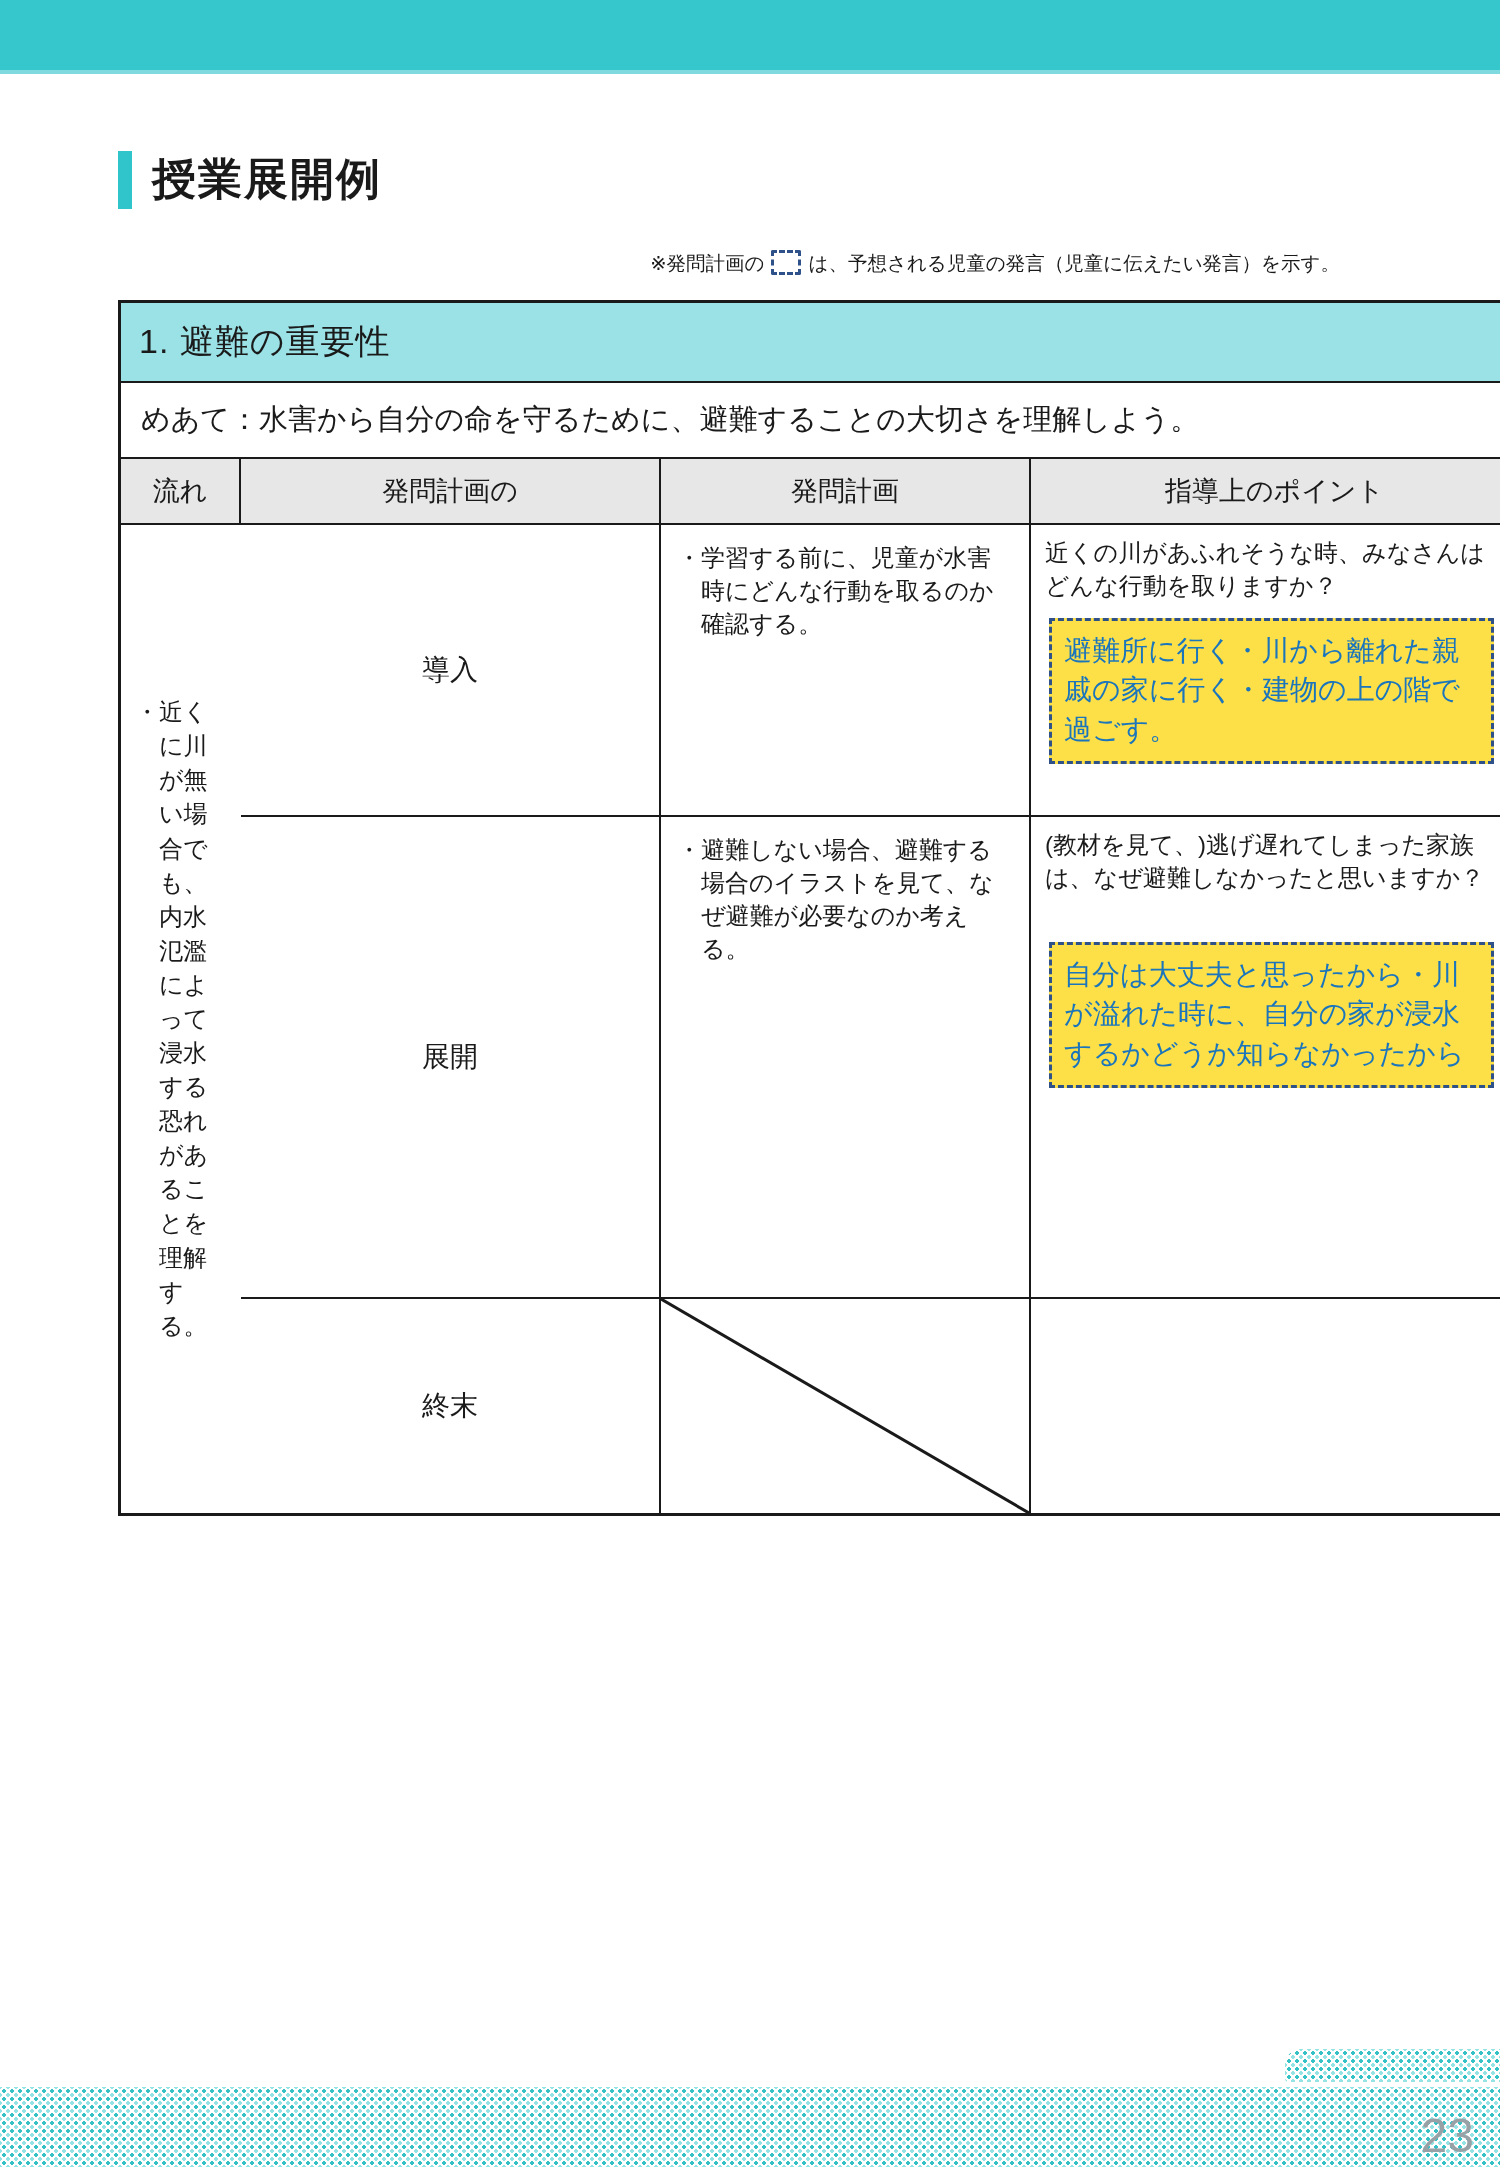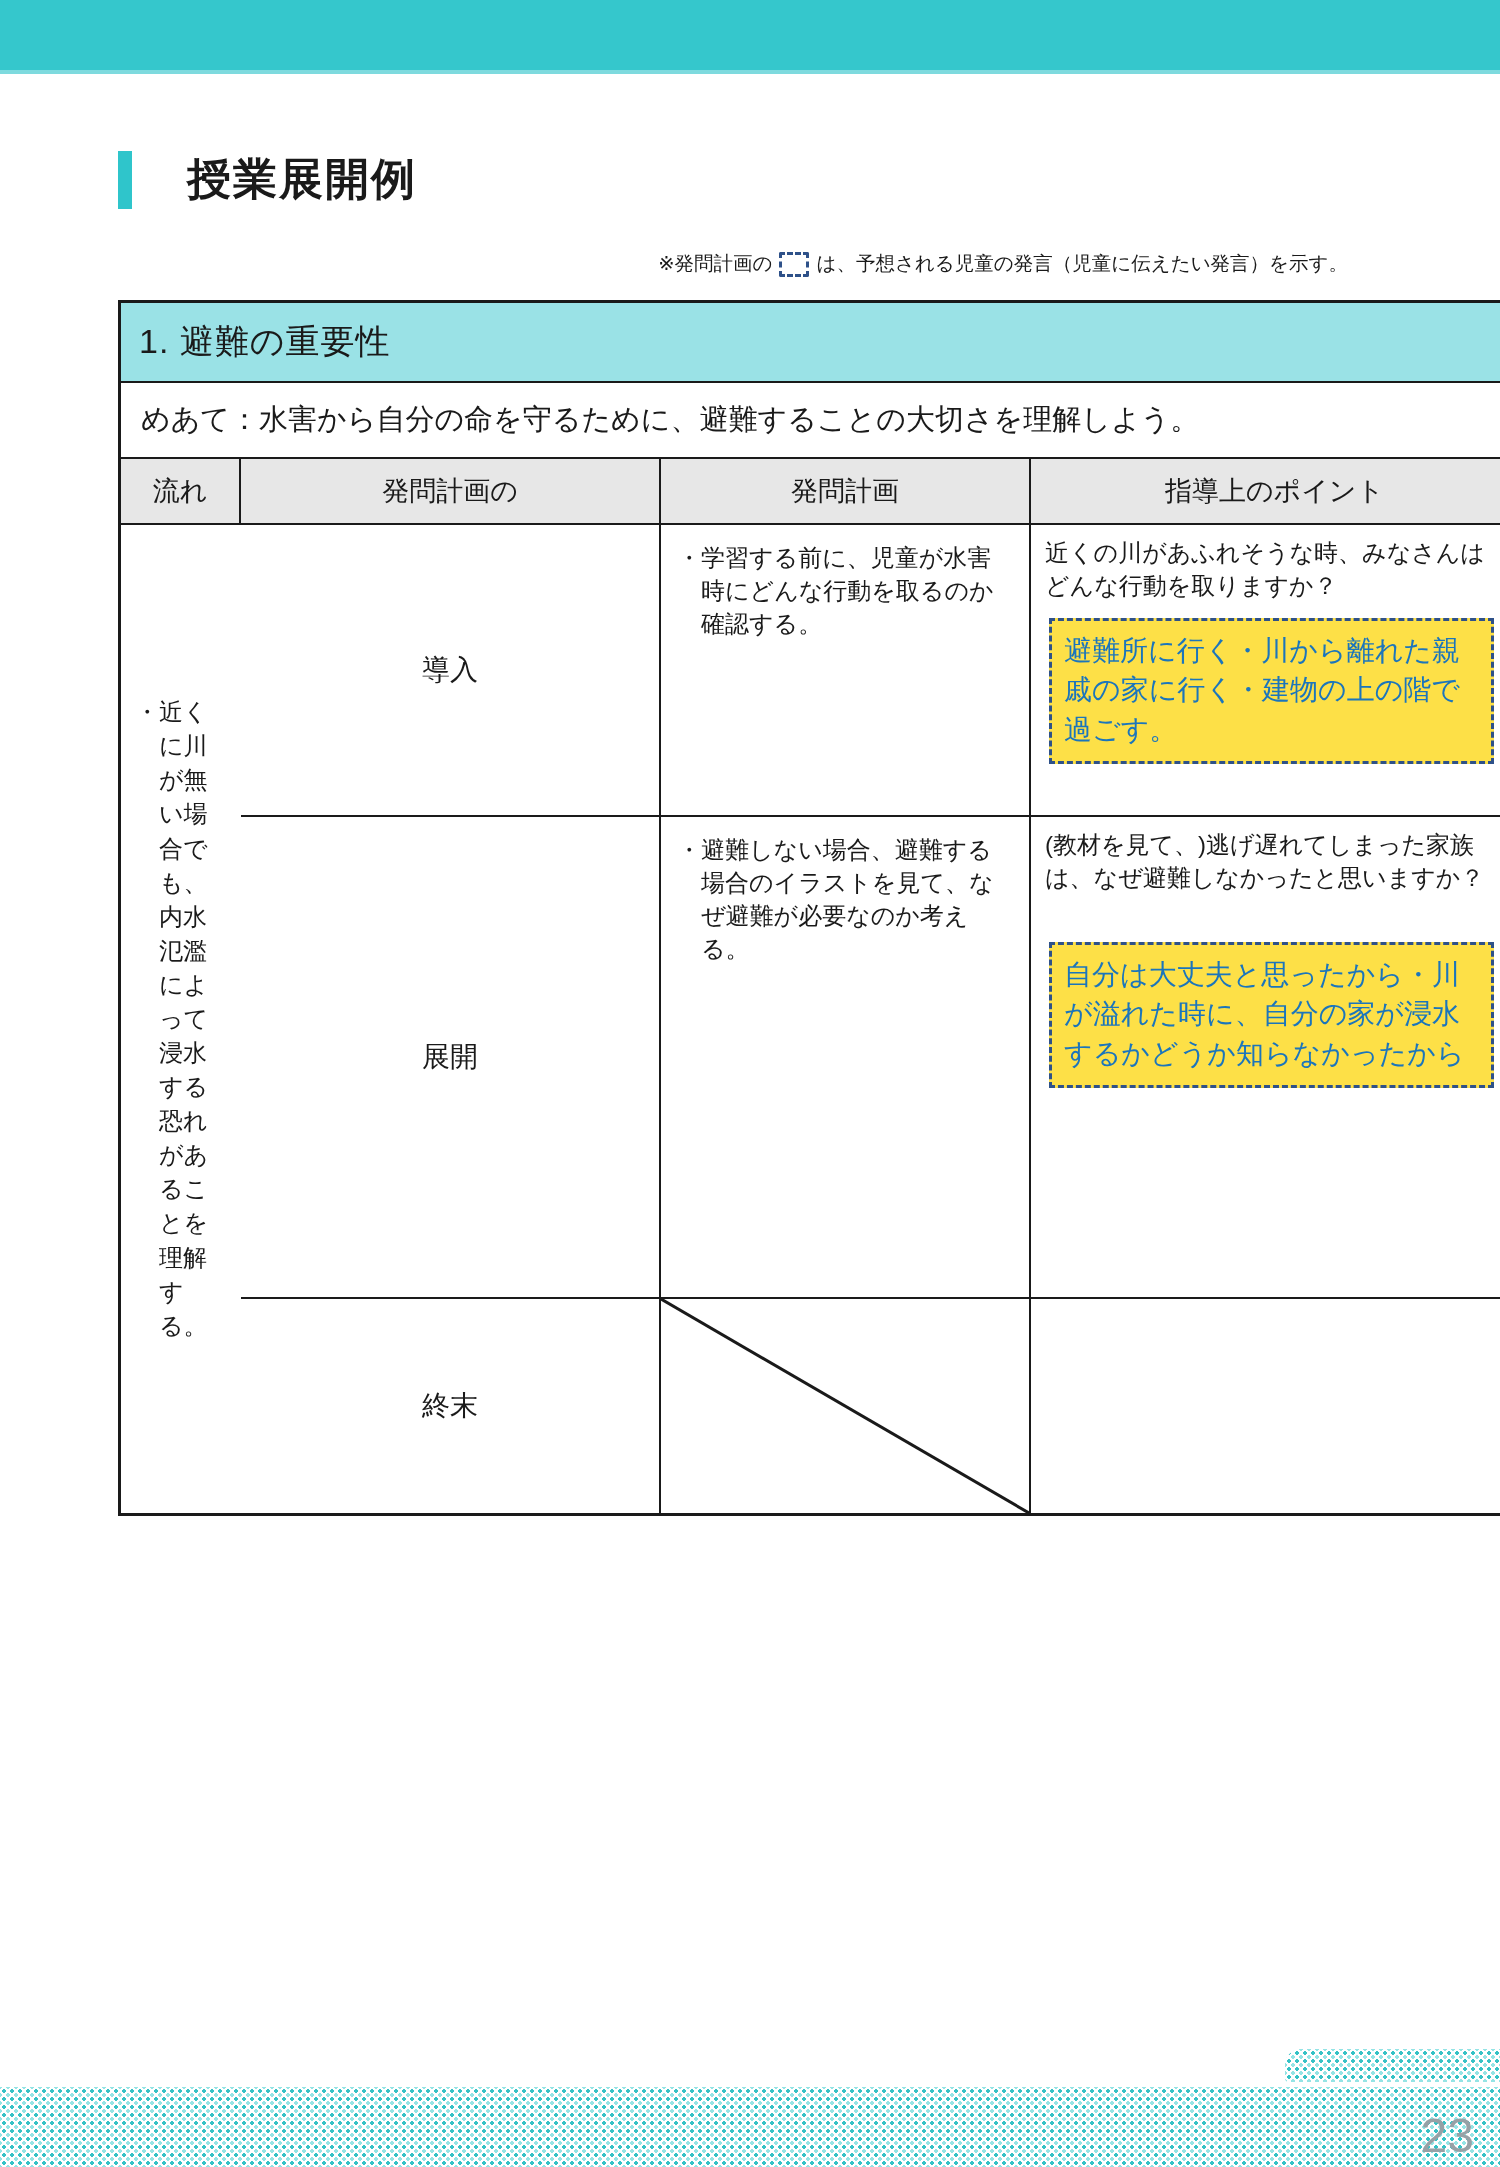--- a/index.html
+++ b/index.html
@@ -9,27 +9,27 @@
     overflow:hidden;
   }
 
   
   .top-bar {
     position:absolute; left:0; top:0; width:100%; height:70px;
     background:#35C7CC; border-bottom:4px solid #7edade;
   }
 
   
-  .title-block { position:absolute; left:118px; top:150px; display:flex; align-items:center;gap:35px; }
+  .title-block { position:absolute; left:118px; top:150px; display:flex; align-items:center; }
   .accent-bar { width:14px; height:58px; background:#2FC5CB; margin-right:20px; }
   .page-title { font-size:44px; font-weight:bold; letter-spacing:2px; }
 
   
   .note-line {
-    position:absolute; top:250px; right:152px; display:flex; align-items:flex-end;
+    position:absolute; top:250px; right:160px; display:flex; align-items:flex-start;
     font-size:19.5px; white-space:nowrap;
   }
   .note-box-icon {
     display:inline-block; width:30px; height:25px; box-sizing:border-box;
     border:3px dashed #2E5189; border-radius:2px; margin:0 7px;
   }
 
   
   .table-wrap {
     position:absolute; left:118px; top:300px; width:1403px;

